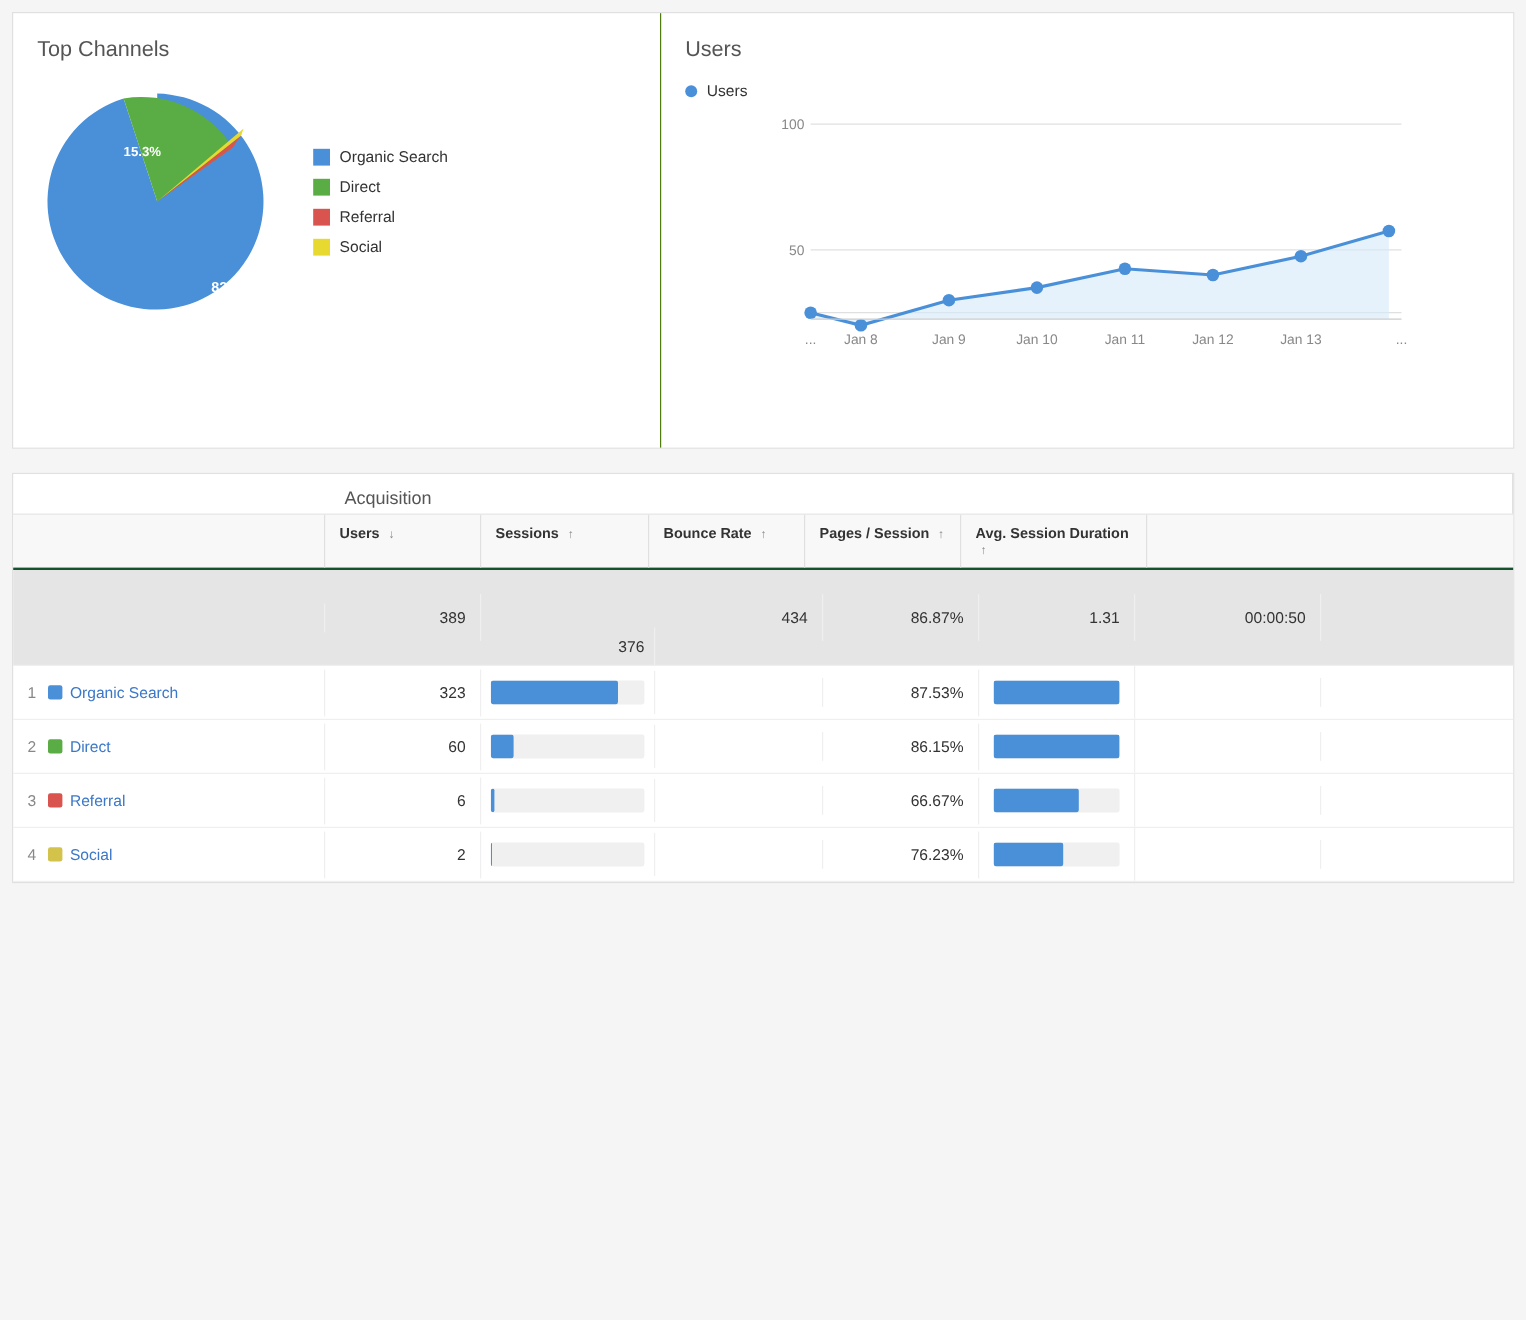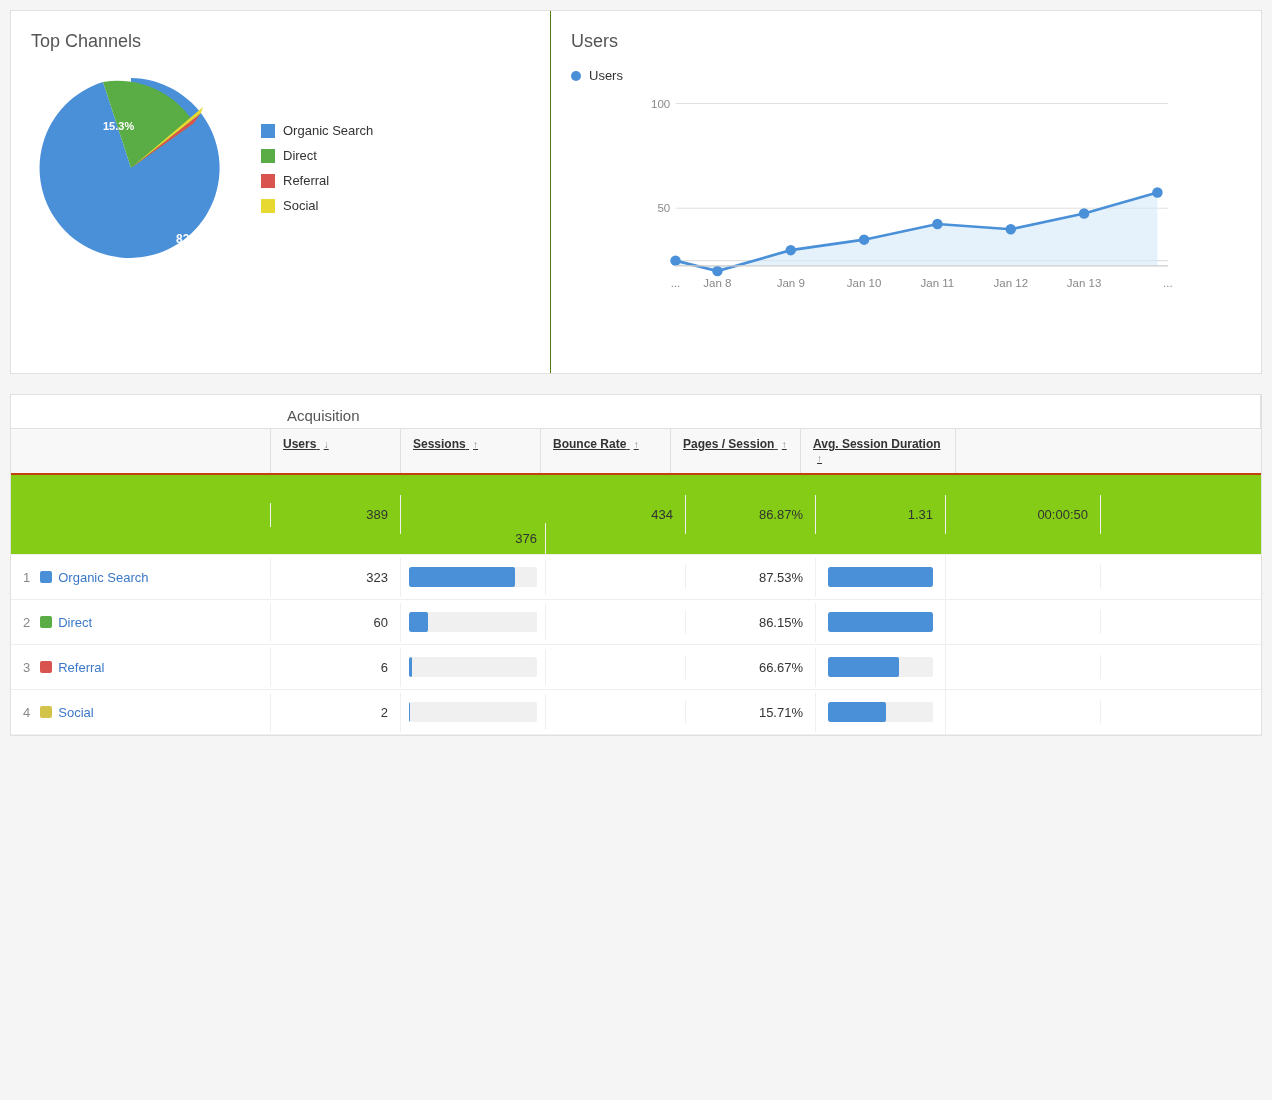--- a/index.html
+++ b/index.html
@@ -105,22 +105,21 @@
       flex: 1.2;
       padding: 12px 16px 4px;
       font-size: 15px;
       color: #555;
       font-weight: 400;
     }
 
     .col-headers {
       display: flex;
       background: #f8f8f8;
-      border-bottom: 2px solid #c2410c;
-      text-decoration: underline;
+      border-bottom: 2px solid #14532d;
     }
 
     .col-h {
       padding: 8px 12px;
       font-size: 12px;
       font-weight: bold;
       color: #333;
       border-right: 1px solid #e0e0e0;
     }
     .col-h.channel { width: 260px; flex-shrink: 0; }
@@ -132,21 +131,21 @@
     .col-h.avg-session { width: 155px; }
 
     .sort-icon { color: #888; margin-left: 4px; font-size: 10px; }
 
     .data-row {
       display: flex;
       border-bottom: 1px solid #efefef;
       align-items: center;
     }
     .data-row.total {
-      background: #84cc16;
+      background: #e5e5e5;
     }
 
     .cell {
       padding: 12px 12px;
       border-right: 1px solid #efefef;
       font-size: 13px;
     }
     .cell.channel-cell { width: 260px; flex-shrink: 0; display: flex; align-items: center; gap: 6px; }
     .cell.num { width: 130px; text-align: right; }
     .cell.new-users-cell { width: 145px; padding: 8px 8px; }
@@ -398,21 +397,21 @@
       <div class="channel-dot" style="background:#d4c34a;"></div>
       <a class="channel-link">Social</a>
     </div>
     <div class="cell num">2</div>
     <div class="cell new-users-cell">
       <div class="bar-wrapper">
         <div class="bar-fill" style="width:1%;"></div>
       </div>
     </div>
     <div class="cell sessions-cell"></div>
-    <div class="cell bounce-cell">15.71%</div>
+    <div class="cell bounce-cell">76.23%</div>
     <div class="cell pages-cell">
       <div class="behavior-bar-wrapper">
         <div class="behavior-bar-fill" style="width:55%;"></div>
       </div>
     </div>
     <div class="cell avg-session-cell"></div>
   </div>
 </div>
 
 </body></html>

